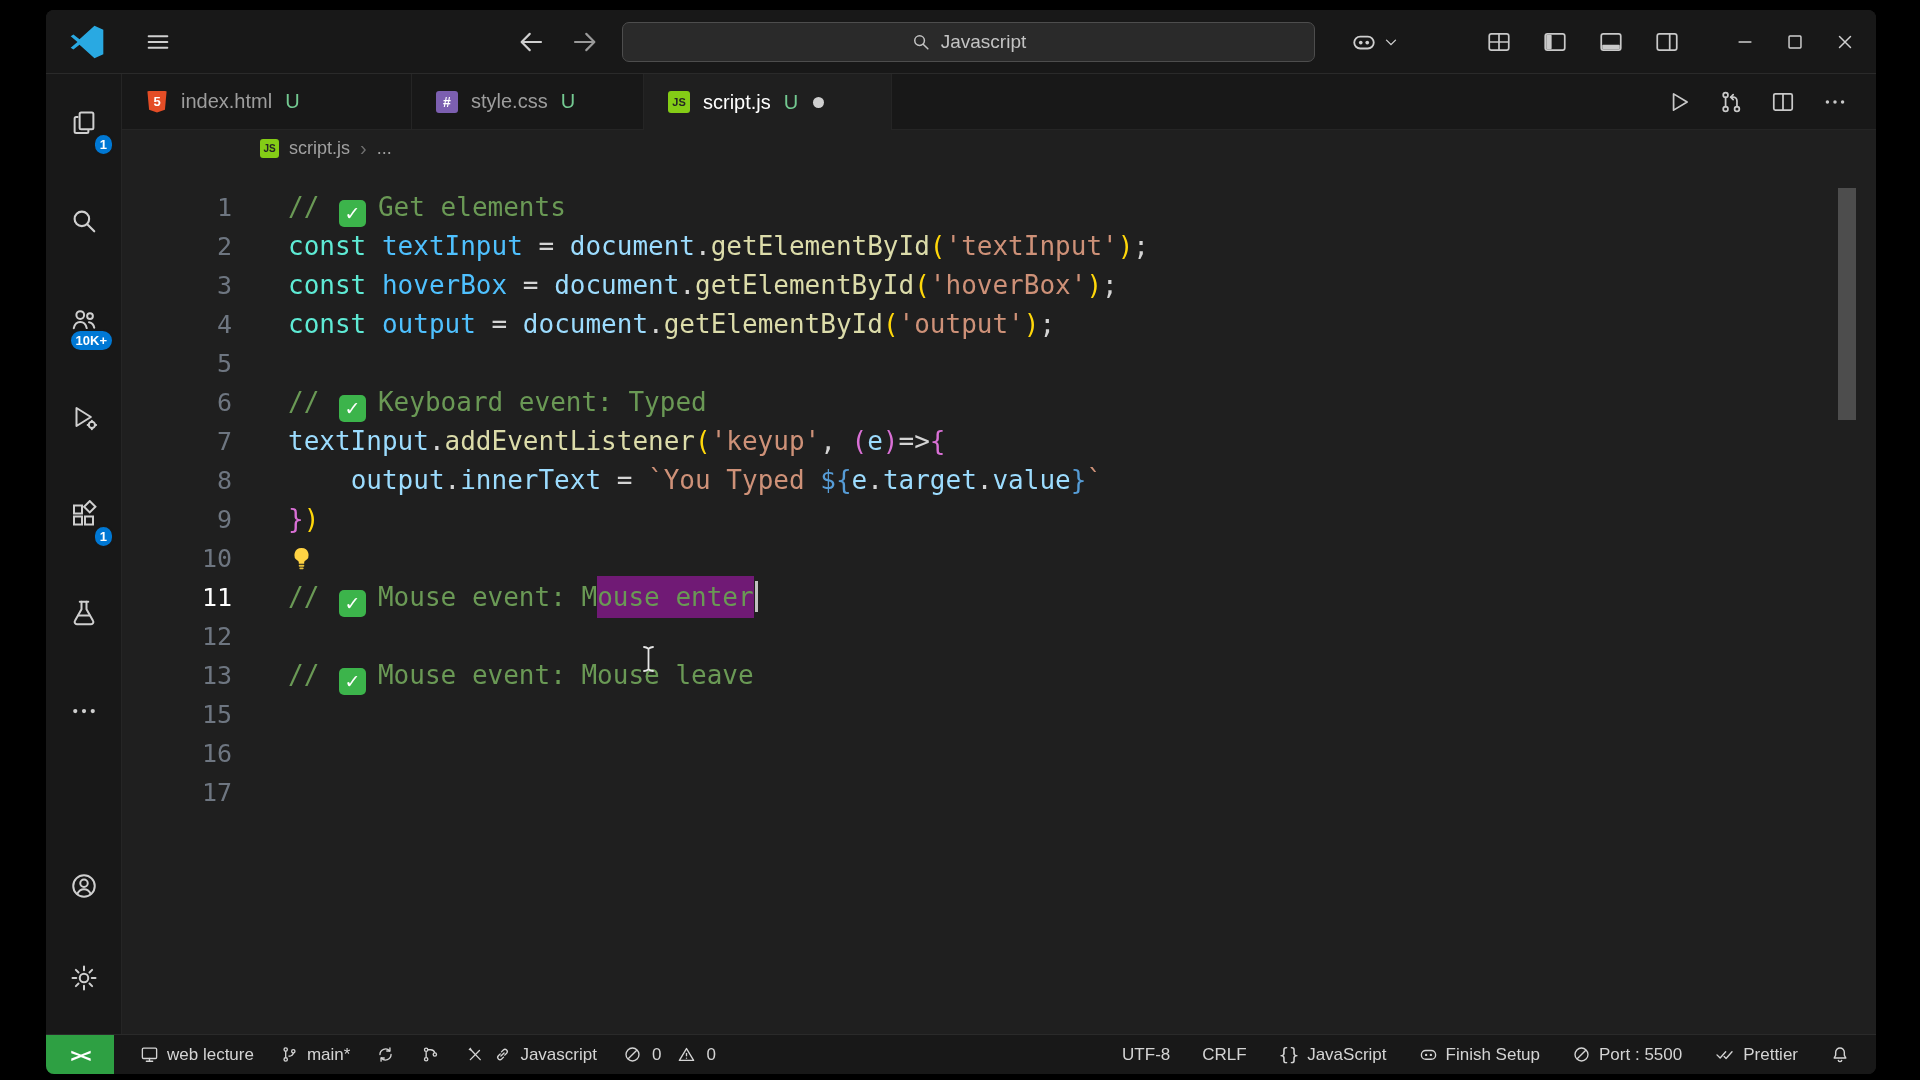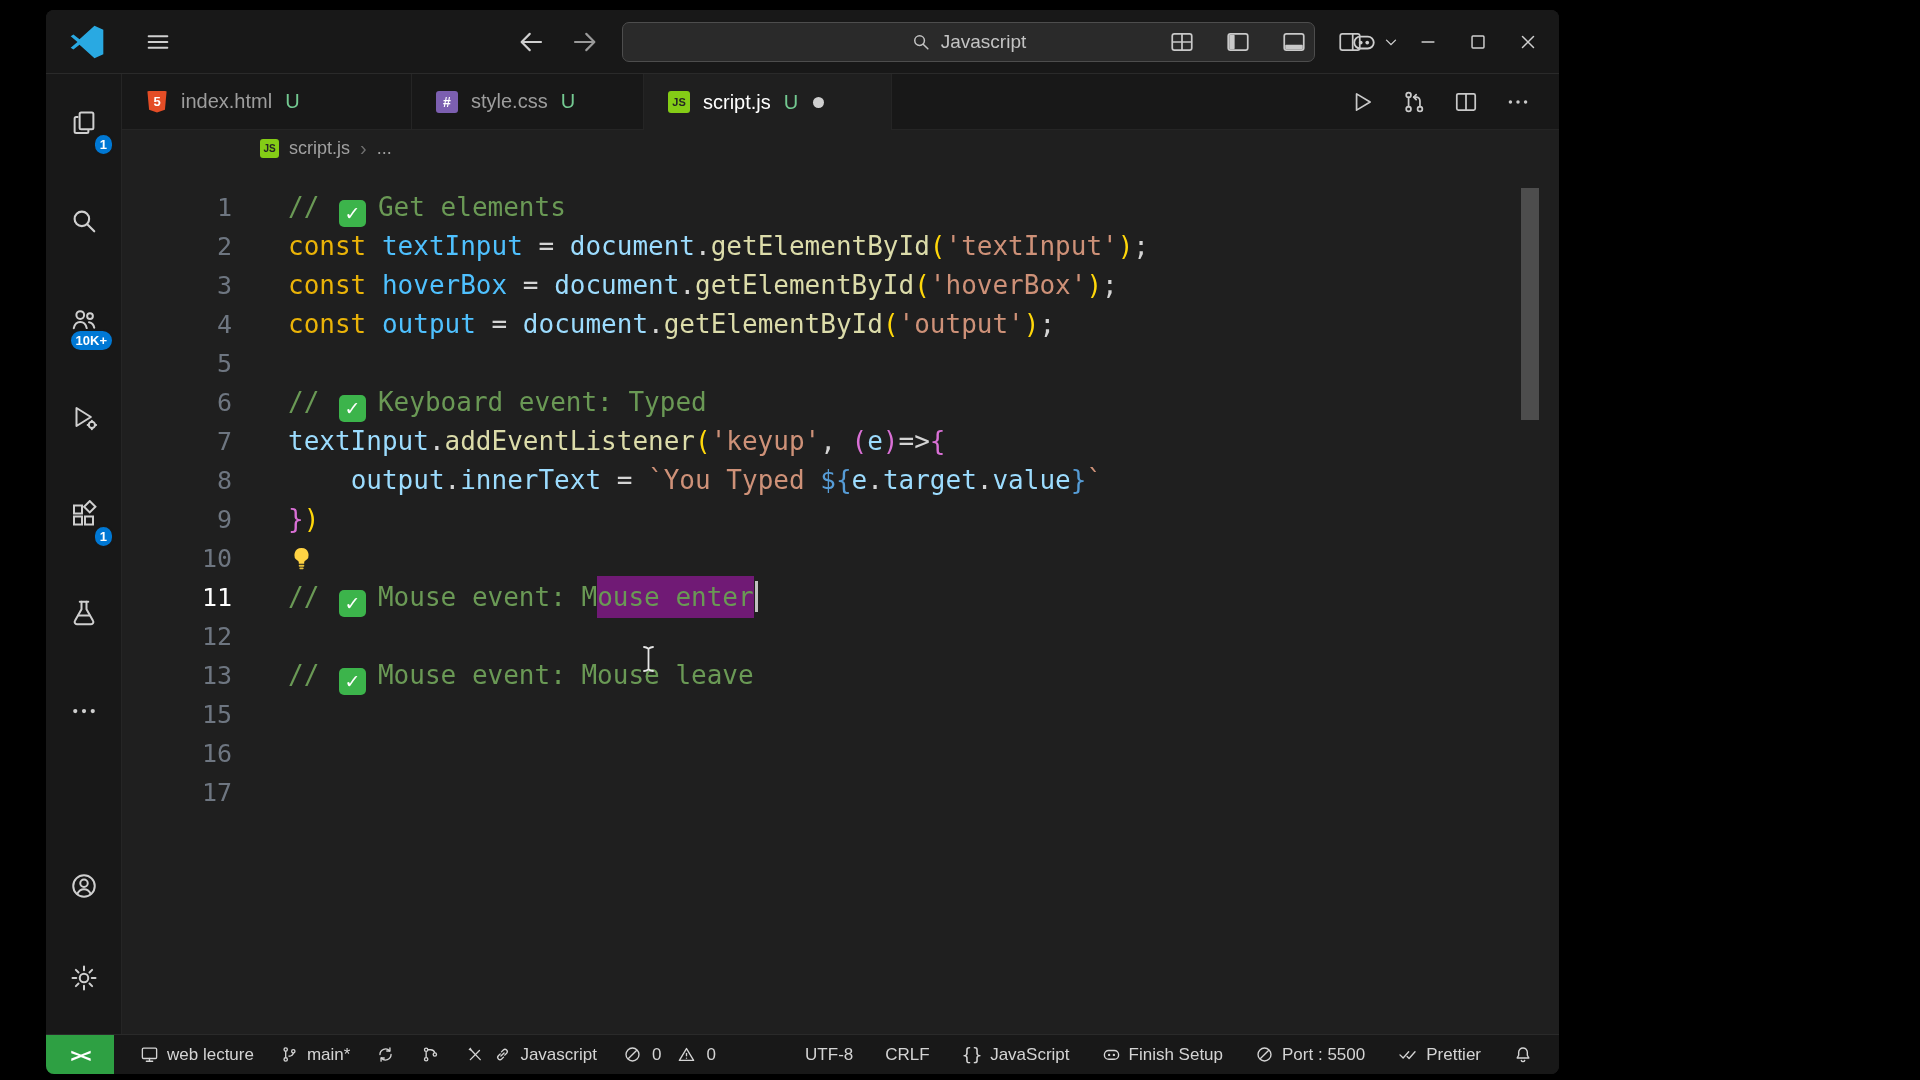--- a/index.html
+++ b/index.html
@@ -1,18 +1,18 @@
 <!DOCTYPE html>
 <html><head>
 <meta charset="utf-8">
 <style>
   * { box-sizing: border-box; margin: 0; padding: 0; }
   html,body { width:1920px; height:1080px; background:#000; overflow:hidden;
               font-family:"Liberation Sans", sans-serif; }
-  .app { position:absolute; left:46px; top:10px; width:1513px; height:1064px;
+  .app { position:absolute; left:46px; top:10px; width:1830px; height:1064px;
          background:#1f1f1f; border-radius:8px; overflow:hidden;
          display:flex; flex-direction:column; }
 
   
   .titlebar { height:64px; flex:none; background:#181818; border-bottom:1px solid #2a2a2a; position:relative; }
   .titlebar .logo { position:absolute; left:24px; top:15px; width:34px; height:34px; }
   .titlebar .hamburger { position:absolute; left:98px; top:18px; color:#cfcfcf; }
   .nav-center { position:absolute; left:470px; top:0; height:100%; display:flex; align-items:center; }
   .nav-arrow { color:#cfcfcf; display:flex; align-items:center; }
   .nav-arrow.fwd { color:#9a9a9a; }
@@ -65,21 +65,21 @@
   .breadcrumb .file-chip { width:19px; height:19px; font-size:10px; }
   .crumb-sep { color:#6e6e6e; font-size:20px; }
 
   
   .editor { flex:1; position:relative; overflow:hidden; padding-top:22px; }
   .line { display:flex; height:39px; line-height:39px; white-space:pre;
           font-family:"DejaVu Sans Mono", monospace; font-size:26px; }
   .ln { width:110px; flex:none; text-align:right; color:#6e7681; font-size:25px; }
   .line.active .ln { color:#ffffff; }
   .lc { margin-left:56px; }
-  .tok-cm{color:#6a9955} .tok-kw{color:#eab308} .tok-cv{color:#4fc1ff}
+  .tok-cm{color:#6a9955} .tok-kw{color:#5eead4} .tok-cv{color:#4fc1ff}
   .tok-pr{color:#9cdcfe} .tok-fn{color:#dcdcaa} .tok-st{color:#ce9178}
   .tok-pl{color:#d4d4d4} .tok-b1{color:#ffd70a} .tok-b2{color:#da70d6}
   .tok-tp{color:#569cd6}
   .tok-sel{background:#701a75; color:#6a9955; padding:6px 0;}
   .chk { display:inline-flex; width:27px; height:27px; border-radius:5px; background:#3cb44b;
          color:#fff; font-size:19px; font-weight:bold; align-items:center; justify-content:center;
          vertical-align:-4px; margin:0 12px 0 4px; font-family:"DejaVu Sans", sans-serif; }
   .cursor { display:inline-block; width:3px; height:31px; background:#c0c0c0; vertical-align:-6px; margin-left:1px; }
   .bulb { display:inline-block; vertical-align:-5px; }
   .scroll-thumb { position:absolute; right:20px; top:22px; width:18px; height:232px; background:#4d4d4d; }

